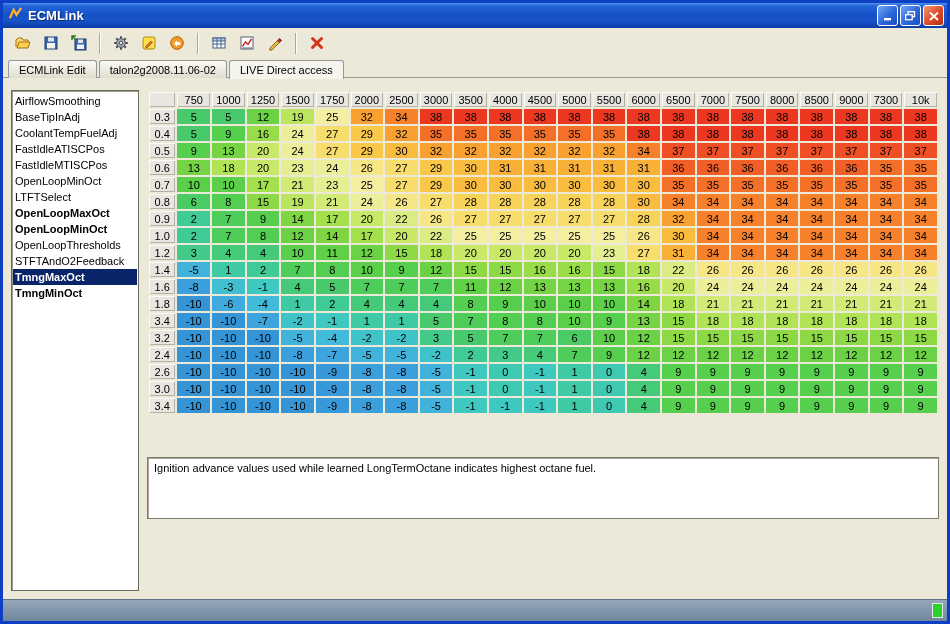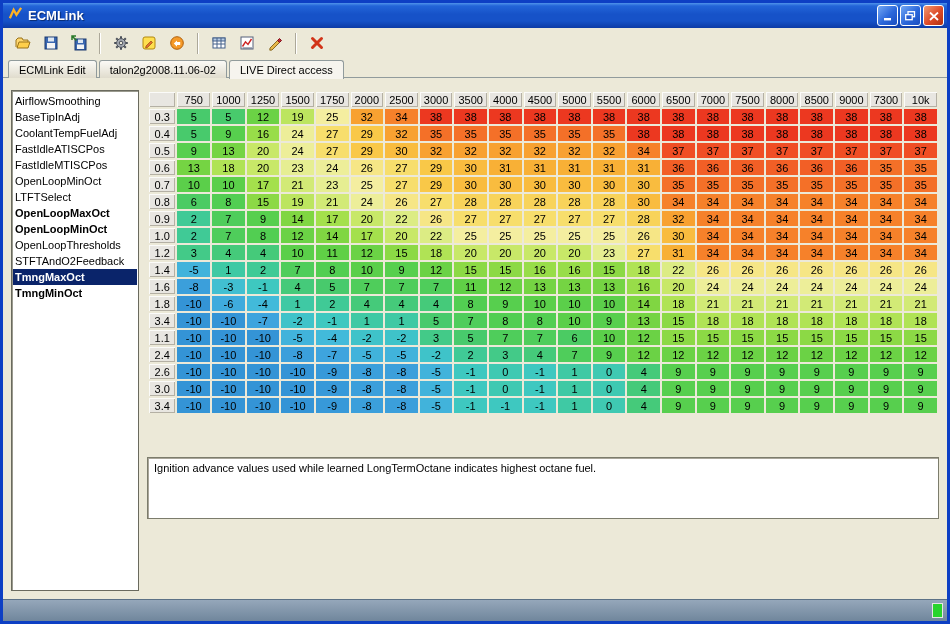--- a/index.html
+++ b/index.html
@@ -591,21 +591,21 @@
               <td class="cell" style="background: rgb(140, 217, 69);">15</td>
               <td class="cell" style="background: rgb(176, 227, 85);">18</td>
               <td class="cell" style="background: rgb(176, 227, 85);">18</td>
               <td class="cell" style="background: rgb(176, 227, 85);">18</td>
               <td class="cell" style="background: rgb(176, 227, 85);">18</td>
               <td class="cell" style="background: rgb(176, 227, 85);">18</td>
               <td class="cell" style="background: rgb(176, 227, 85);">18</td>
               <td class="cell" style="background: rgb(176, 227, 85);">18</td>
             </tr>
             <tr>
-              <th class="rowhead">1.1</th>
+              <th class="rowhead">3.2</th>
               <td class="cell" style="background: rgb(52, 148, 214);">-10</td>
               <td class="cell" style="background: rgb(52, 148, 214);">-10</td>
               <td class="cell" style="background: rgb(52, 148, 214);">-10</td>
               <td class="cell" style="background: rgb(65, 179, 219);">-5</td>
               <td class="cell" style="background: rgb(66, 186, 218);">-4</td>
               <td class="cell" style="background: rgb(63, 195, 201);">-2</td>
               <td class="cell" style="background: rgb(63, 195, 201);">-2</td>
               <td class="cell" style="background: rgb(67, 202, 136);">3</td>
               <td class="cell" style="background: rgb(72, 202, 108);">5</td>
               <td class="cell" style="background: rgb(79, 205, 91);">7</td>

